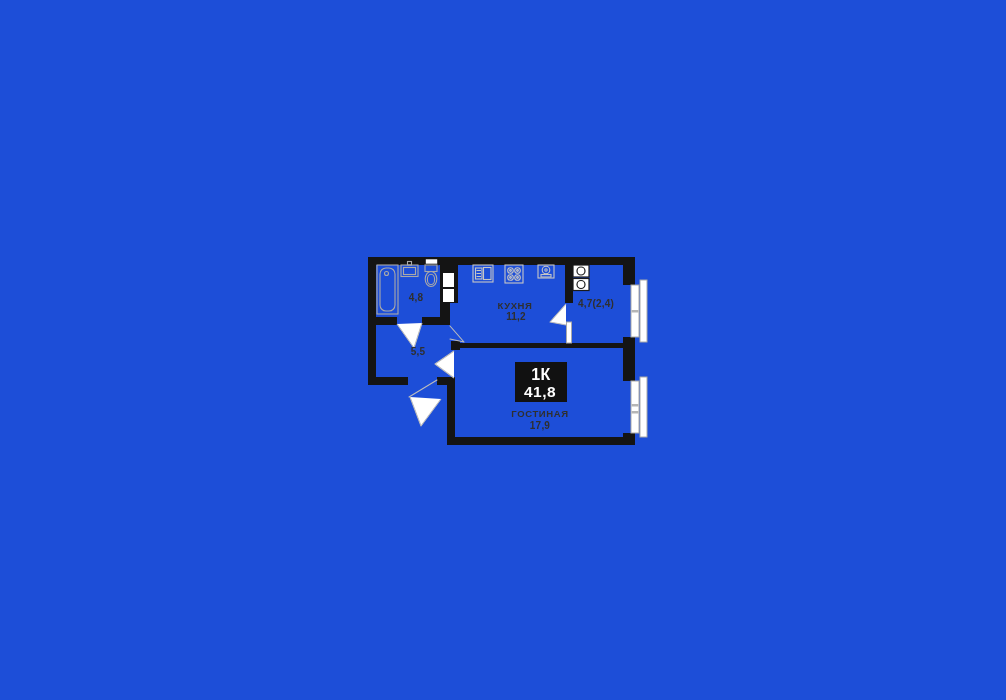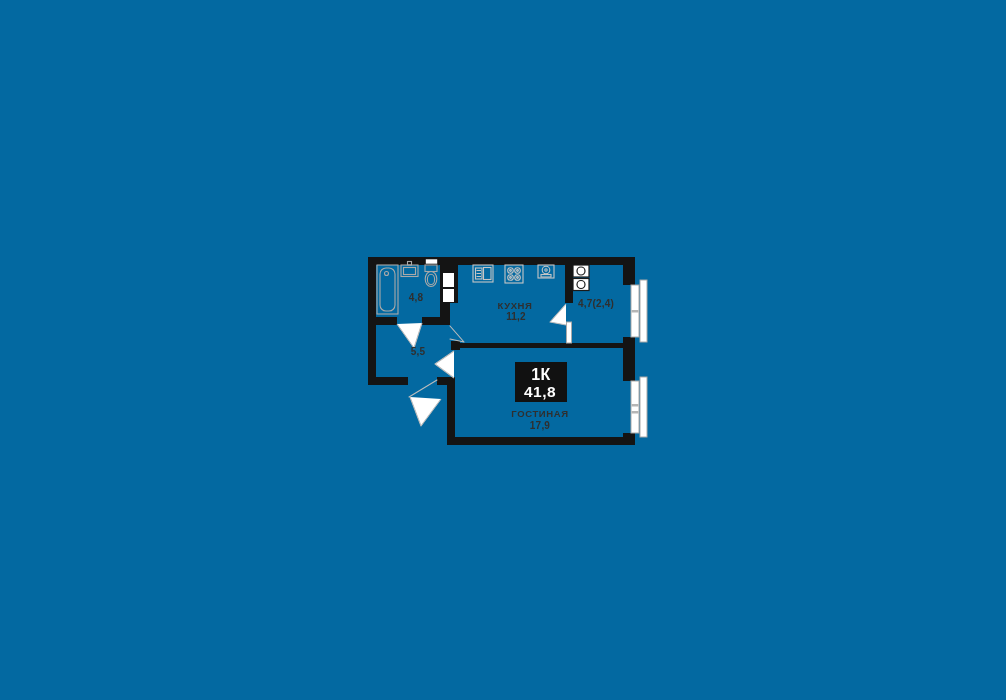--- a/index.html
+++ b/index.html
@@ -1,19 +1,19 @@
 <!DOCTYPE html>
 <html><head>
 <meta charset="utf-8">
 <style>
   html,body { margin:0; padding:0; background:#ffffff; }
   .canvas {
     position:relative;
     width:1006px; height:700px;
-    background:#0369a1;
+    background:#1d4ed8;
     overflow:hidden;
     font-family:"Liberation Sans", sans-serif;
   }
   svg { position:absolute; left:0; top:0; }
   .wall   { fill:#141414; stroke:none; }
   .cutout { fill:#ffffff; stroke:none; }
   .niche  { fill:#ffffff; stroke:#141414; stroke-width:1.6; }
   .fix    { fill:none; stroke:#a9a9a9; stroke-width:1.1; }
   .appl   { fill:none; stroke:#c6c6c6; stroke-width:1.1; }
   .dark   { fill:#ffffff; stroke:#1a1a1a; stroke-width:1.2; }

